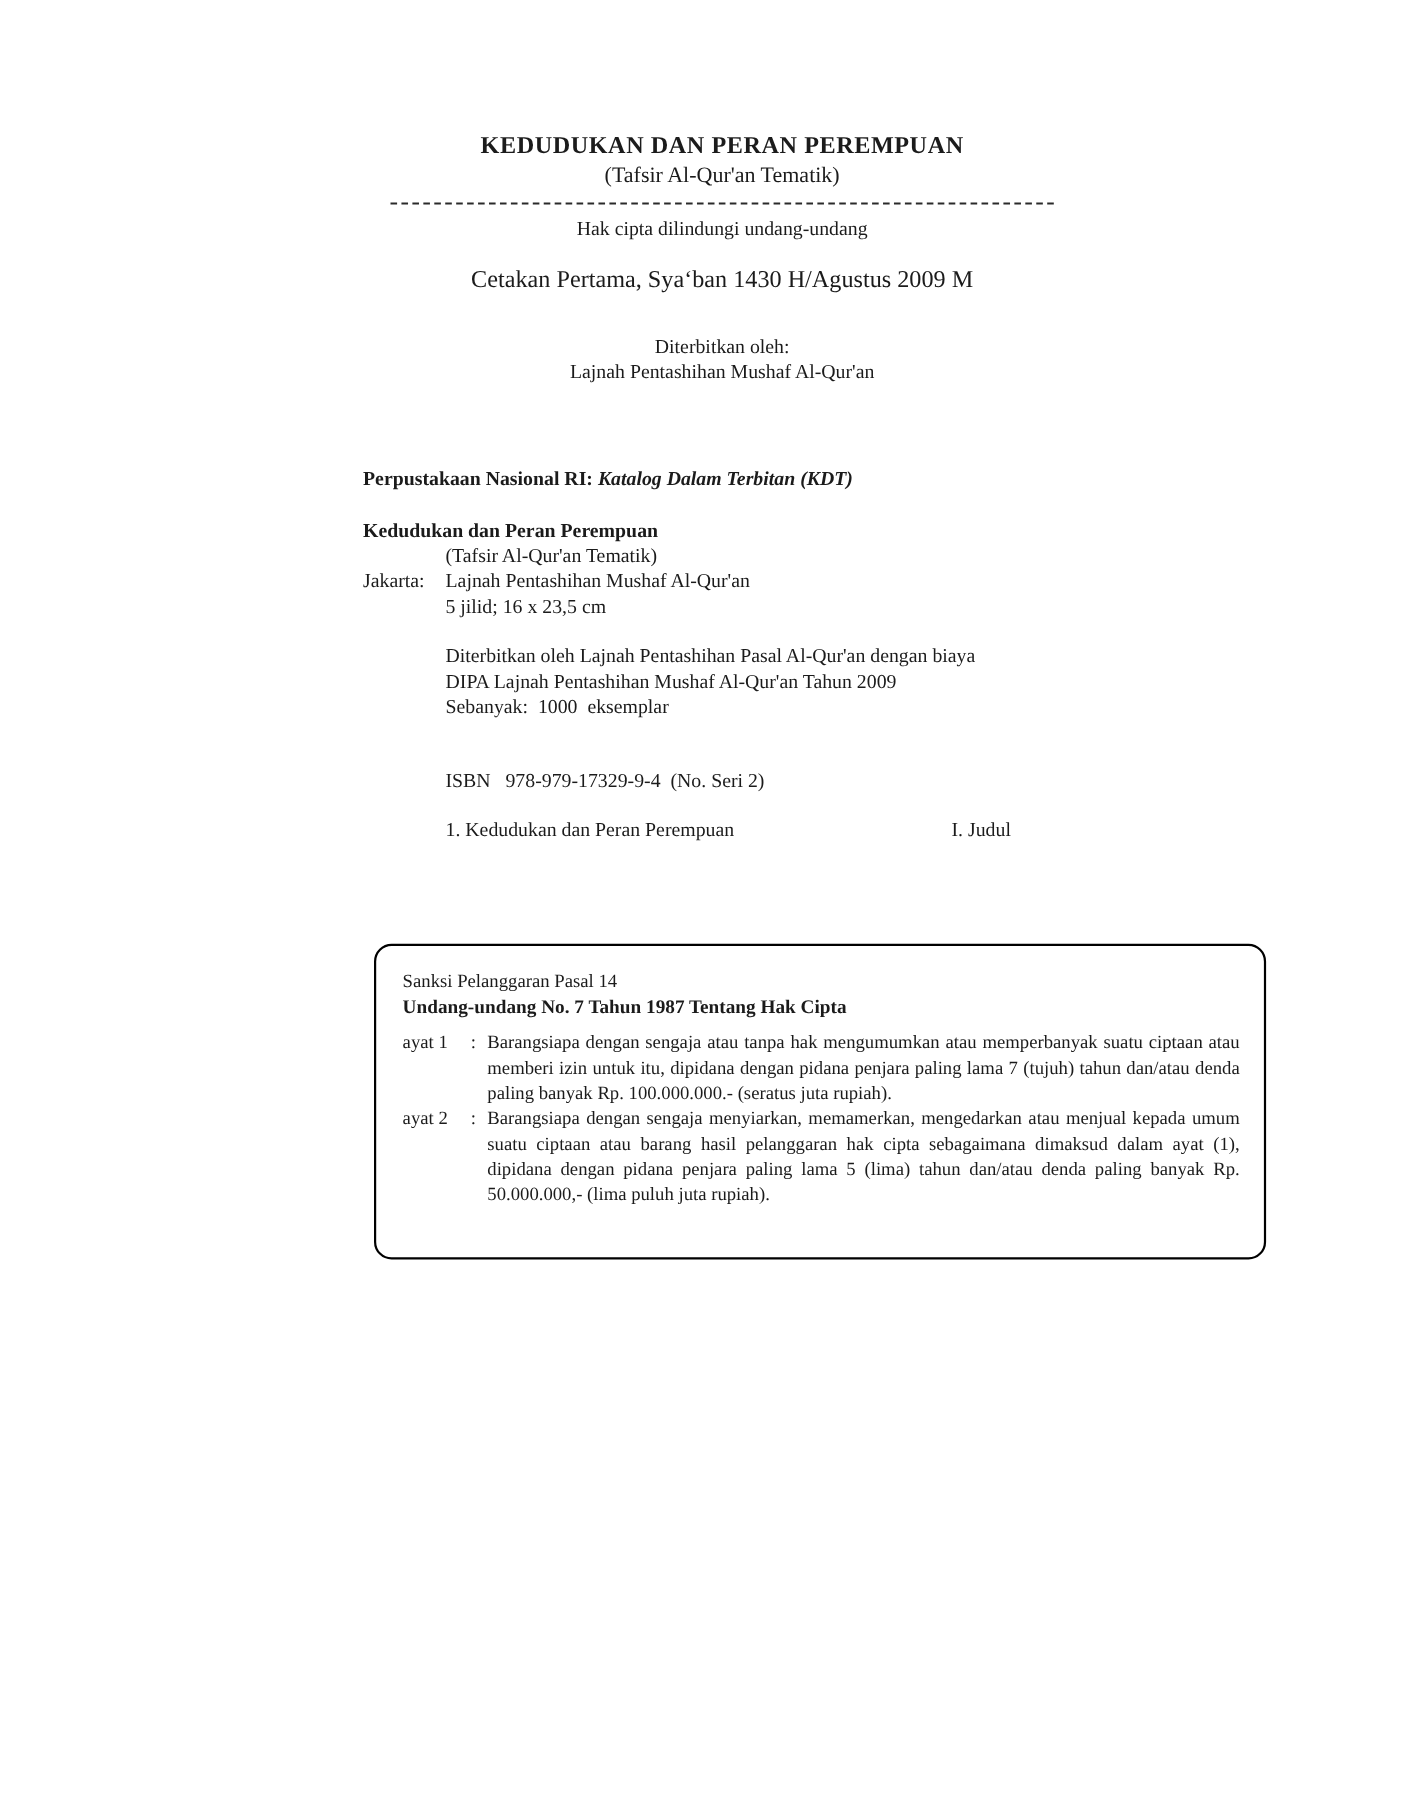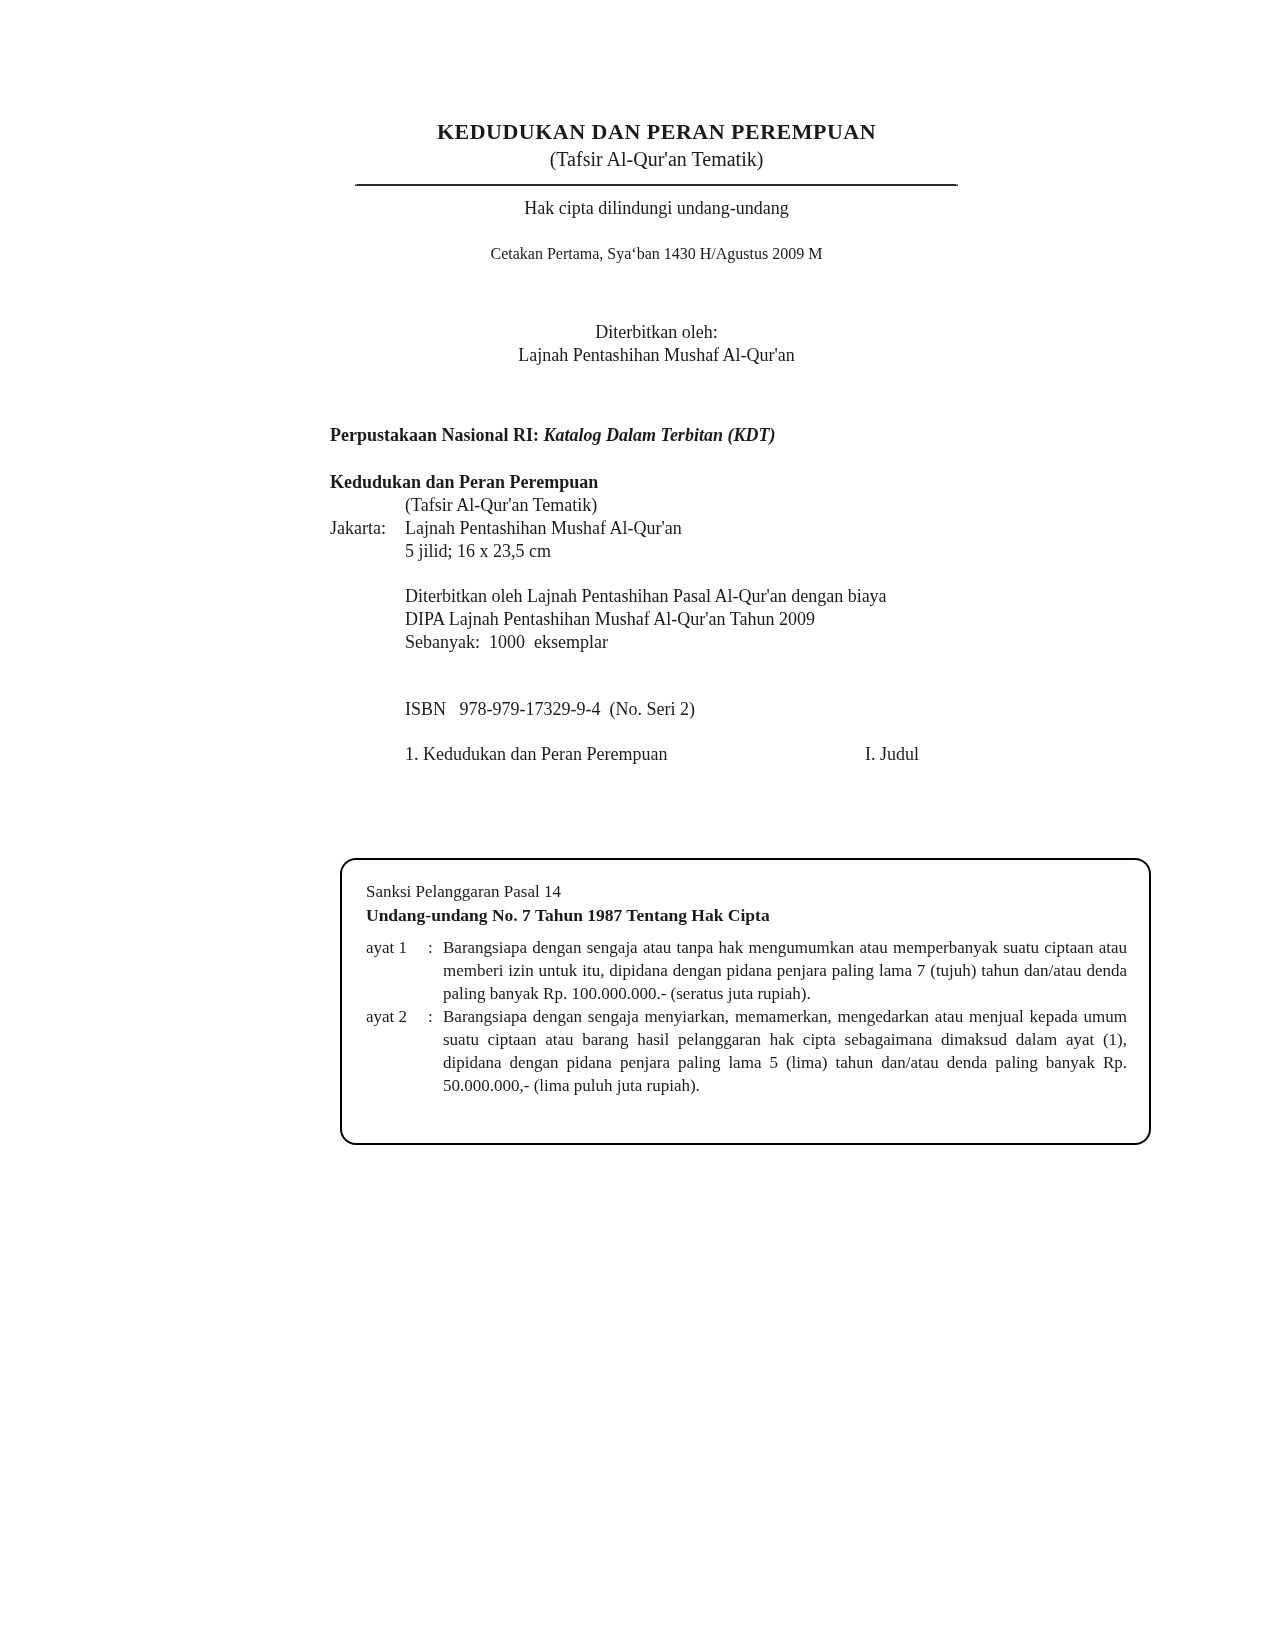--- a/index.html
+++ b/index.html
@@ -1,15 +1,15 @@
 <!DOCTYPE html>
 <html><head>
 <meta charset="utf-8">
 <style>
-  * { margin: 0; padding: 0; box-sizing: border-box; border-radius: 23px; }
+  * { margin: 0; padding: 0; box-sizing: border-box; }
   html, body { background: #ffffff; }
   body {
     width: 1275px;
     height: 1650px;
     position: relative;
     font-family: "Liberation Serif", "DejaVu Serif", serif;
     color: #1b1b1b;
     overflow: hidden;
   }
   .page {
@@ -37,22 +37,22 @@
     line-height: 27px;
   }
   .divider {
     margin-top: 11px;
     border-top: 2px dashed #2a2a2a;
     height: 0;
     width: 100%;
   }
   .rights1 { margin-top: 11px; font-size: 18px; line-height: 23px; }
   .rights2 { font-size: 18px; line-height: 23px; }
-  .edition { margin-top: 22px; font-size: 16px; line-height: 23px; }
-  .pub-label { margin-top: 56px; font-size: 18px; line-height: 23px; }
+  .edition { margin-top: 22px; font-size: 22px; line-height: 23px; }
+  .pub-label { margin-top: 39px; font-size: 18px; line-height: 23px; }
   .pub-name  { font-size: 18px; line-height: 23px; }
 
   
   .catalog-block {
     position: absolute;
     left: 330px;
     top: 424px;
     width: 660px;
     font-size: 18px;
     line-height: 23px;

